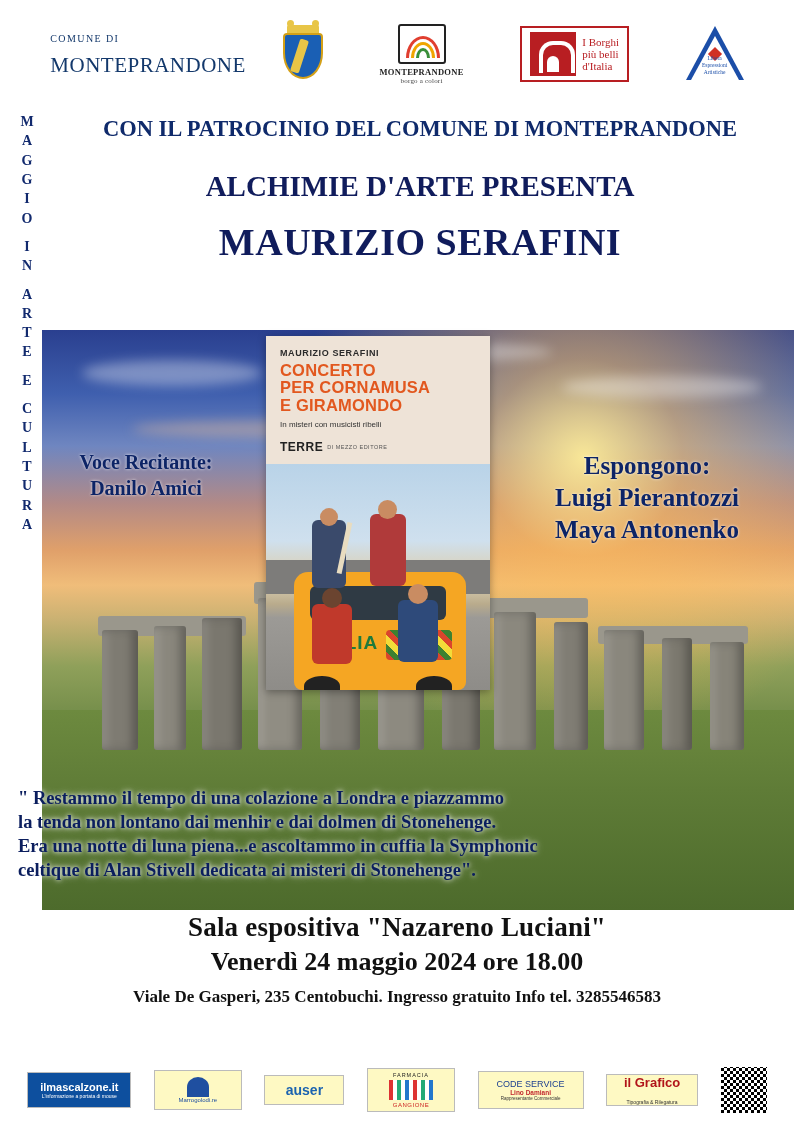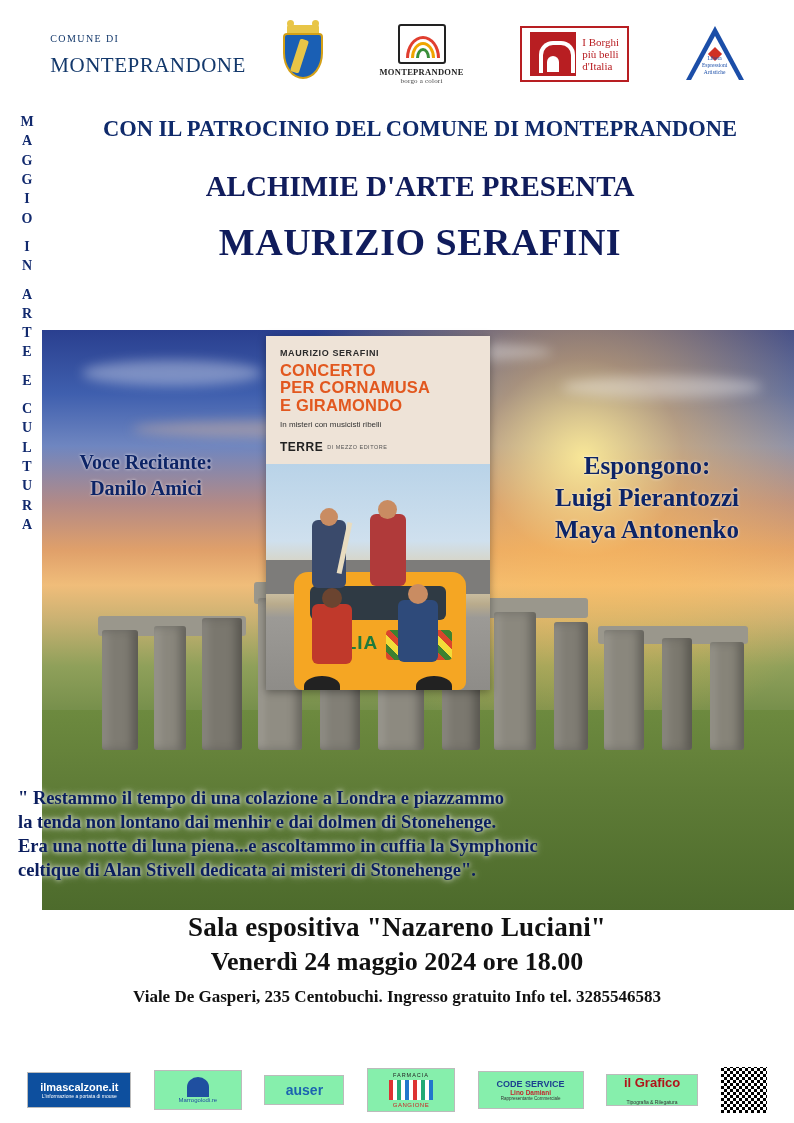--- a/index.html
+++ b/index.html
@@ -214,36 +214,36 @@
   .v1 { font-size:27px; font-weight:bold; letter-spacing:0.2px; }
   .v2 { font-size:21px; font-weight:bold; font-family:"Liberation Sans",sans-serif; letter-spacing:0.4px; margin-top:2px;}
   .v3 { font-size:26px; font-weight:bold; margin-top:4px;}
   .v4 { font-size:17px; font-weight:bold; margin-top:10px;}
 
   
   .sponsors {
     position:absolute; left:0; bottom:6px; width:794px; height:54px;
     display:flex; align-items:center; justify-content:space-around; padding:0 16px;
   }
-  .sp { border:1px solid #bbb; background:#86efac; display:flex; flex-direction:column; align-items:center; justify-content:center; }
+  .sp { border:1px solid #bbb; background:#fef9c3; display:flex; flex-direction:column; align-items:center; justify-content:center; }
   .sp-mascalzone { width:104px; height:36px; background:#0d4f9e; color:#fff; }
   .sp-mascalzone .t1 { font-family:"Liberation Sans",sans-serif; font-size:11px; font-weight:bold; }
   .sp-mascalzone .t2 { font-family:"Liberation Sans",sans-serif; font-size:5px; }
   .sp-marr { width:88px; height:40px; }
   .sp-marr .mk { width:22px; height:20px; background:#1f4fa0; border-radius:50% 50% 0 0; }
   .sp-marr .t { font-family:"Liberation Sans",sans-serif; font-size:6px; color:#1f4fa0; }
   .sp-auser { width:80px; height:30px; }
   .sp-auser .t { font-family:"Liberation Sans",sans-serif; font-size:14px; color:#1b63b0; font-weight:bold;}
   .sp-farm { width:88px; height:44px; }
   .sp-farm .t1 { font-family:"Liberation Sans",sans-serif; font-size:5.5px; color:#222; letter-spacing:1px;}
   .sp-farm .grid { width:44px; height:20px; background:
      repeating-linear-gradient(90deg,#d33 0 4px,#fff 4px 8px,#2a7 8px 12px,#fff 12px 16px,#27c 16px 20px,#fff 20px 24px); margin:2px 0;}
   .sp-farm .t2 { font-family:"Liberation Sans",sans-serif; font-size:6px; color:#c22; letter-spacing:0.5px;}
   .sp-code { width:106px; height:38px; }
-  .sp-code .t1 { font-family:"Liberation Sans",sans-serif; font-size:9px; font-weight:bold; color:#1b3f8f; }
+  .sp-code .t1 { font-family:"Liberation Sans",sans-serif; font-size:9px; font-weight:normal; color:#1b3f8f; }
   .sp-code .t2 { font-family:"Liberation Sans",sans-serif; font-size:6.5px; font-weight:bold; color:#c1272d; }
   .sp-code .t3 { font-family:"Liberation Sans",sans-serif; font-size:4.5px; color:#333; }
   .sp-graf { width:92px; height:32px;justify-content:space-between; }
   .sp-graf .t1 { font-family:"Liberation Sans",sans-serif; font-size:13px; color:#b1141a; font-weight:bold;}
   .sp-graf .t2 { font-family:"Liberation Sans",sans-serif; font-size:5px; color:#333;}
   .qr { width:46px; height:46px; border:0; background:
       repeating-linear-gradient(90deg,#000 0 3px,#fff 3px 6px),
       repeating-linear-gradient(0deg,#000 0 3px,#fff 3px 6px);
       background-blend-mode: difference;
   }

